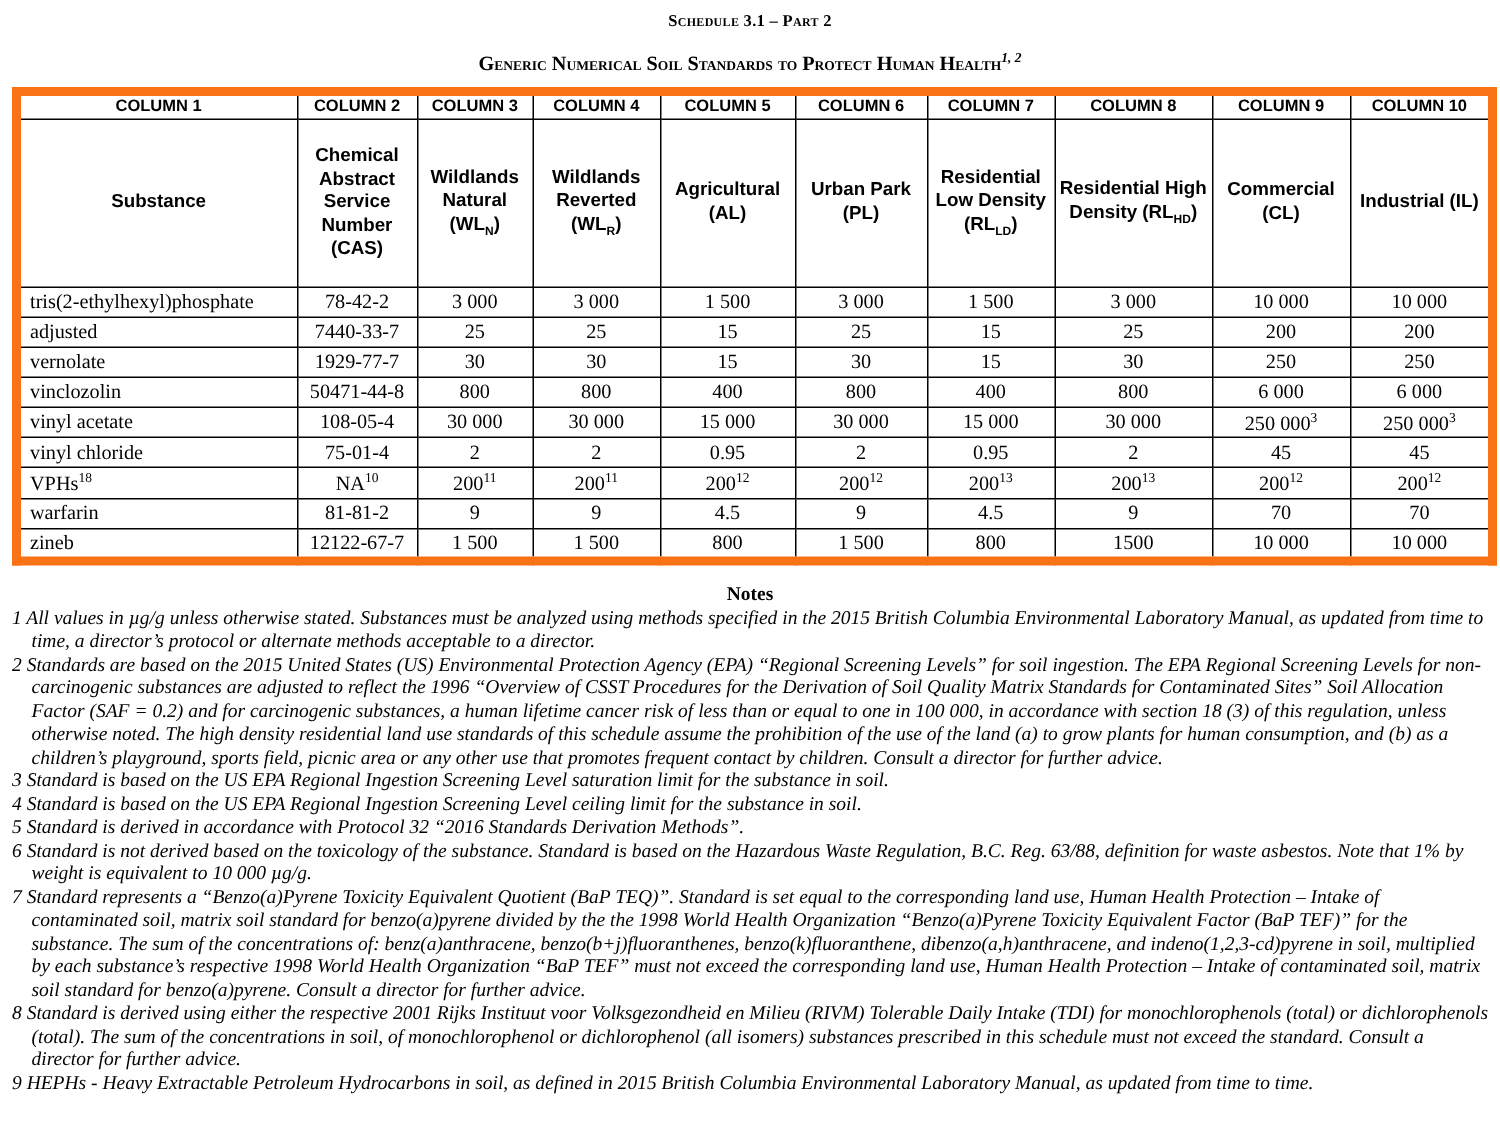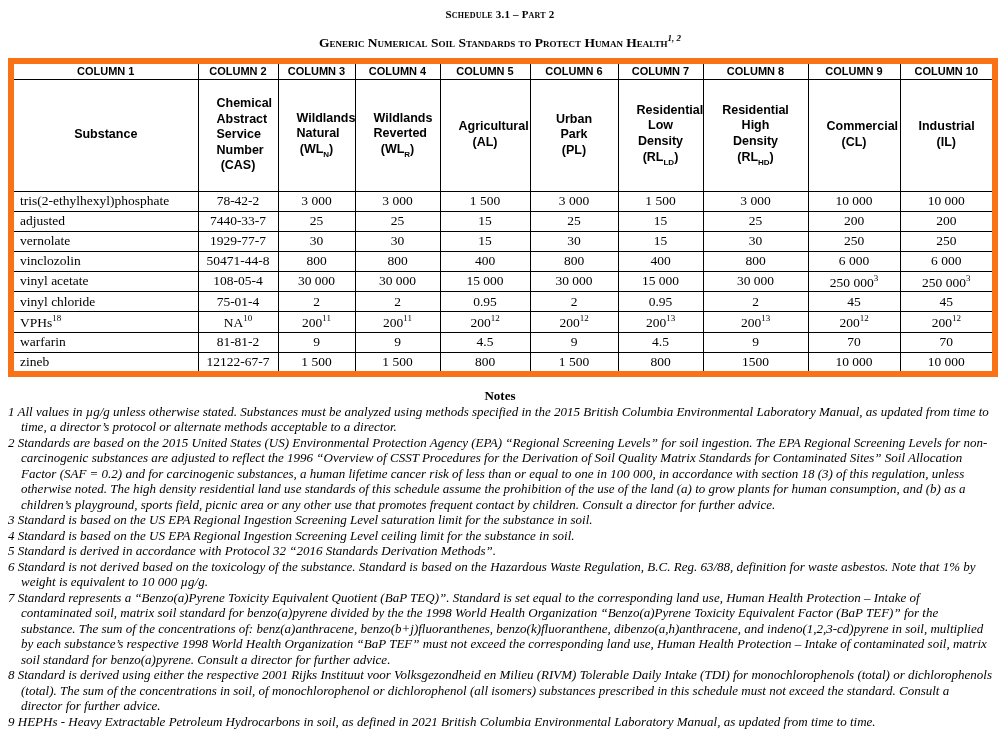--- a/index.html
+++ b/index.html
@@ -51,21 +51,21 @@
     padding: 1px 0 2px 0;
   }
   .hdr th {
     font-family: "Liberation Sans", sans-serif;
     font-weight: bold;
     font-size: 12.5px;
     line-height: 1.25;
     text-align: center;
     vertical-align: middle;
     height: 112px;
-    padding: 2px 18px;
+    padding: 2px 2px;
     border-bottom: 2px solid #000;
   }
   .hdr th sub { font-size: 8px; }
   tbody td {
     font-family: "Liberation Serif", serif;
     font-size: 13.5px;
     text-align: center;
     height: 20px;
     padding: 1px 3px;
     white-space: nowrap;
@@ -257,17 +257,17 @@
     <div class="notes-heading">Notes</div>
     <div id="notes-list">
         <div class="note"><span>1 </span><span>All values in µg/g unless otherwise stated.  Substances must be analyzed using methods specified in the 2015 British Columbia Environmental Laboratory Manual, as updated from time to time, a director’s protocol or alternate methods acceptable to a director.</span></div>
         <div class="note"><span>2 </span><span>Standards are based on the 2015 United States (US) Environmental Protection Agency (EPA) “Regional Screening Levels” for soil ingestion.  The EPA Regional Screening Levels for non-carcinogenic substances are adjusted to reflect the 1996 “Overview of CSST Procedures for the Derivation of Soil Quality Matrix Standards for Contaminated Sites” Soil Allocation Factor (SAF = 0.2) and for carcinogenic substances, a human lifetime cancer risk of less than or equal to one in 100 000, in accordance with section 18 (3) of this regulation, unless otherwise noted. The high density residential land use standards of this schedule assume the prohibition of the use of the land (a) to grow plants for  human consumption, and (b) as a children’s playground, sports field, picnic area or any other use that promotes frequent contact by children. Consult a director for further advice.</span></div>
         <div class="note"><span>3 </span><span>Standard is based on the US EPA Regional Ingestion Screening Level saturation limit for the substance in soil.</span></div>
         <div class="note"><span>4 </span><span>Standard is based on the US EPA Regional Ingestion Screening Level ceiling limit for the substance in soil.</span></div>
         <div class="note"><span>5 </span><span>Standard is derived in accordance with Protocol 32 “2016 Standards Derivation Methods”.</span></div>
         <div class="note"><span>6 </span><span>Standard is not derived based on the toxicology of the substance. Standard is based on the Hazardous Waste Regulation, B.C. Reg. 63/88, definition for waste asbestos. Note that 1% by weight is equivalent to 10 000 µg/g.</span></div>
         <div class="note"><span>7 </span><span>Standard represents a “Benzo(a)Pyrene Toxicity Equivalent Quotient (BaP TEQ)”.  Standard  is set equal to the corresponding land use, Human Health Protection – Intake of  contaminated soil, matrix soil standard for benzo(a)pyrene divided by the the 1998 World Health Organization “Benzo(a)Pyrene Toxicity Equivalent Factor (BaP TEF)” for the substance. The sum of the concentrations of: benz(a)anthracene, benzo(b+j)fluoranthenes, benzo(k)fluoranthene, dibenzo(a,h)anthracene, and indeno(1,2,3-cd)pyrene in soil, multiplied by each substance’s respective 1998 World Health Organization “BaP TEF” must not exceed the corresponding land use, Human Health Protection – Intake of contaminated soil, matrix soil standard for benzo(a)pyrene. Consult a director for further advice.</span></div>
         <div class="note"><span>8 </span><span>Standard is derived using either the respective 2001 Rijks Instituut voor Volksgezondheid en Milieu (RIVM) Tolerable Daily Intake (TDI) for monochlorophenols (total) or dichlorophenols (total). The sum of the concentrations in soil, of monochlorophenol or dichlorophenol (all isomers) substances prescribed in this schedule must not exceed the standard. Consult a director for further advice.</span></div>
-        <div class="note"><span>9 </span><span>HEPHs - Heavy Extractable Petroleum Hydrocarbons in soil, as defined in 2021 British Columbia Environmental Laboratory Manual, as updated from time to time.</span></div>
+        <div class="note"><span>9 </span><span>HEPHs - Heavy Extractable Petroleum Hydrocarbons in soil, as defined in 2015 British Columbia Environmental Laboratory Manual, as updated from time to time.</span></div>
       </div>
   </div>
 
 </div>
 
 </body></html>

